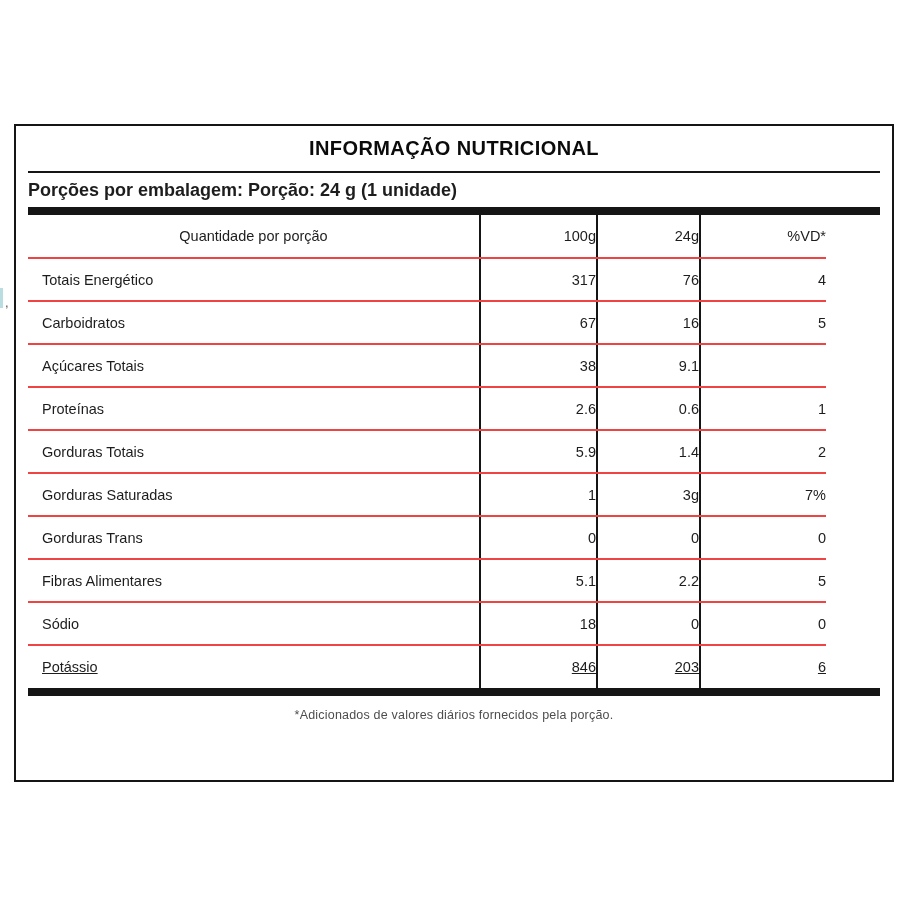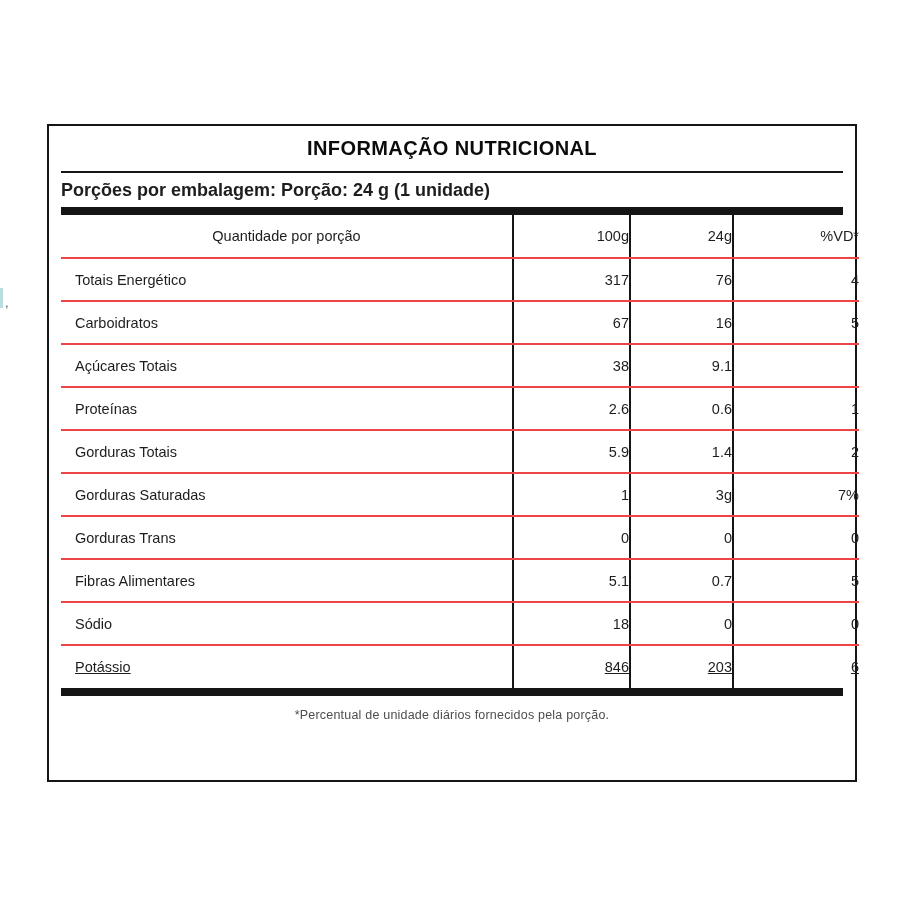--- a/index.html
+++ b/index.html
@@ -28,27 +28,26 @@
     left: 5px;
     top: 296px;
     font-size: 13px;
     color: #555555;
     line-height: 1;
   }
   .nutrition-box {
     position: absolute;
     left: 14px;
     top: 124px;
-    width: 810px;
+    width: 880px;
     height: 658px;
     border: 2px solid #151515;
     box-sizing: border-box;
     padding: 0 12px;
     background: #ffffff;
-    margin-left: 33px;
   }
   .title {
     margin: 9px 0 0 0;
     text-align: center;
     font-size: 20px;
     font-weight: 800;
     letter-spacing: 0.4px;
     color: #0b0b0b;
     line-height: 26px;
   }
@@ -177,33 +176,33 @@
       </tr>
       <tr>
         <td class="c-label">Gorduras Trans</td>
         <td class="c-num">0</td>
         <td class="c-num">0</td>
         <td class="c-num">0</td>
       </tr>
       <tr>
         <td class="c-label">Fibras Alimentares</td>
         <td class="c-num">5.1</td>
-        <td class="c-num">0.7</td>
+        <td class="c-num">2.2</td>
         <td class="c-num">5</td>
       </tr>
       <tr>
         <td class="c-label">Sódio</td>
         <td class="c-num">18</td>
         <td class="c-num">0</td>
         <td class="c-num">0</td>
       </tr>
       <tr>
         <td class="c-label">Potássio</td>
         <td class="c-num">846</td>
         <td class="c-num">203</td>
         <td class="c-num">6</td>
       </tr>
     </tbody>
   </table>
 
   <div class="thick-bar bar-bottom"></div>
-  <div class="footnote">*Percentual de unidade diários fornecidos pela porção.</div>
+  <div class="footnote">*Adicionados de valores diários fornecidos pela porção.</div>
 </div>
 
 </body></html>

